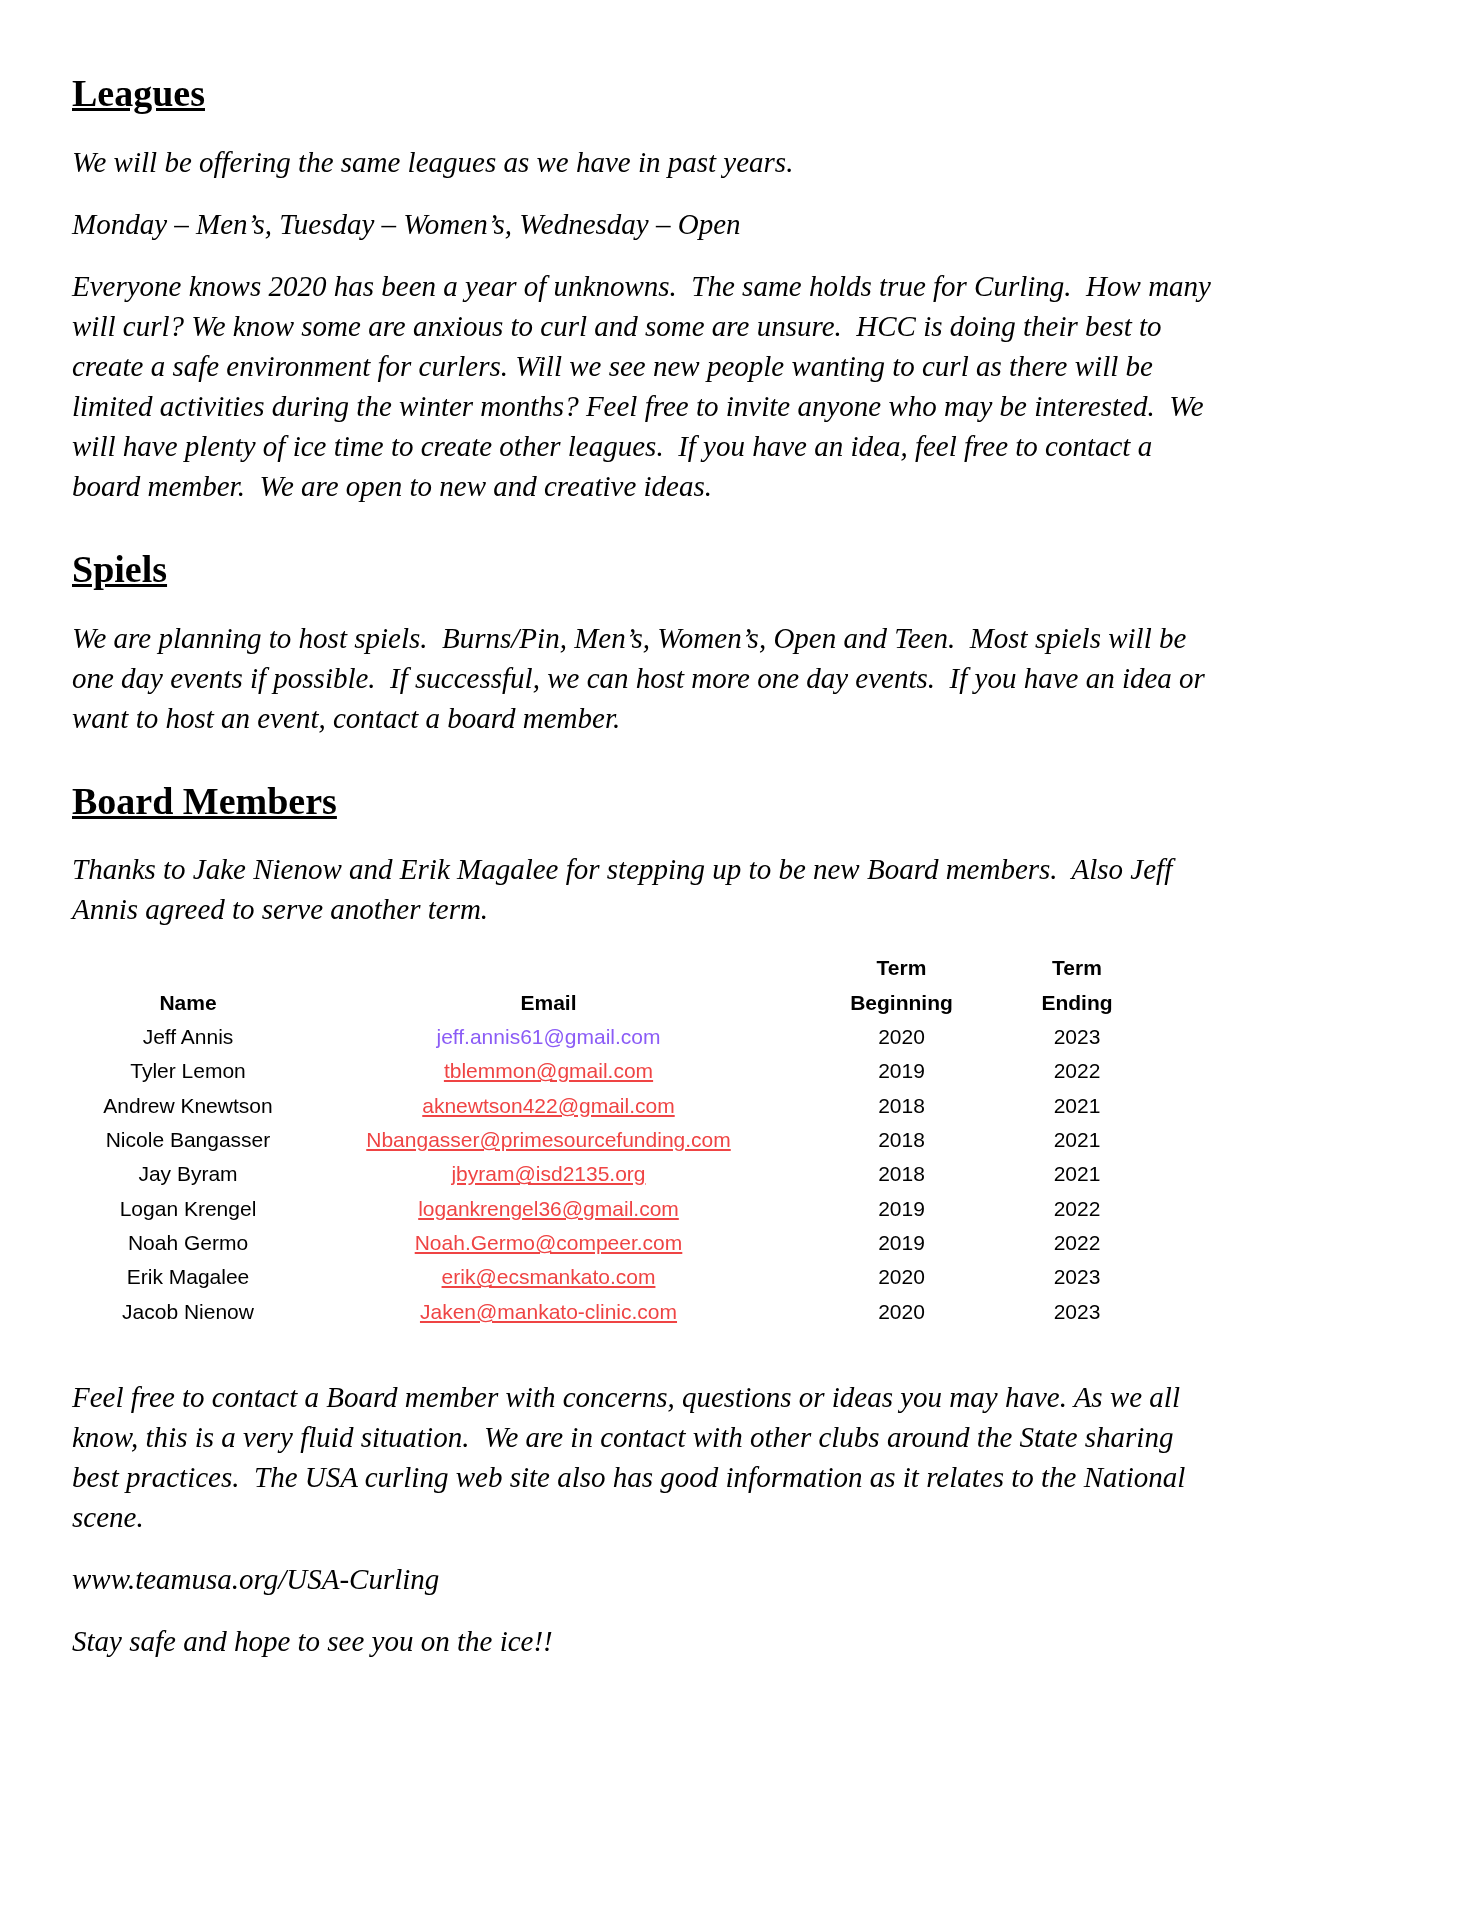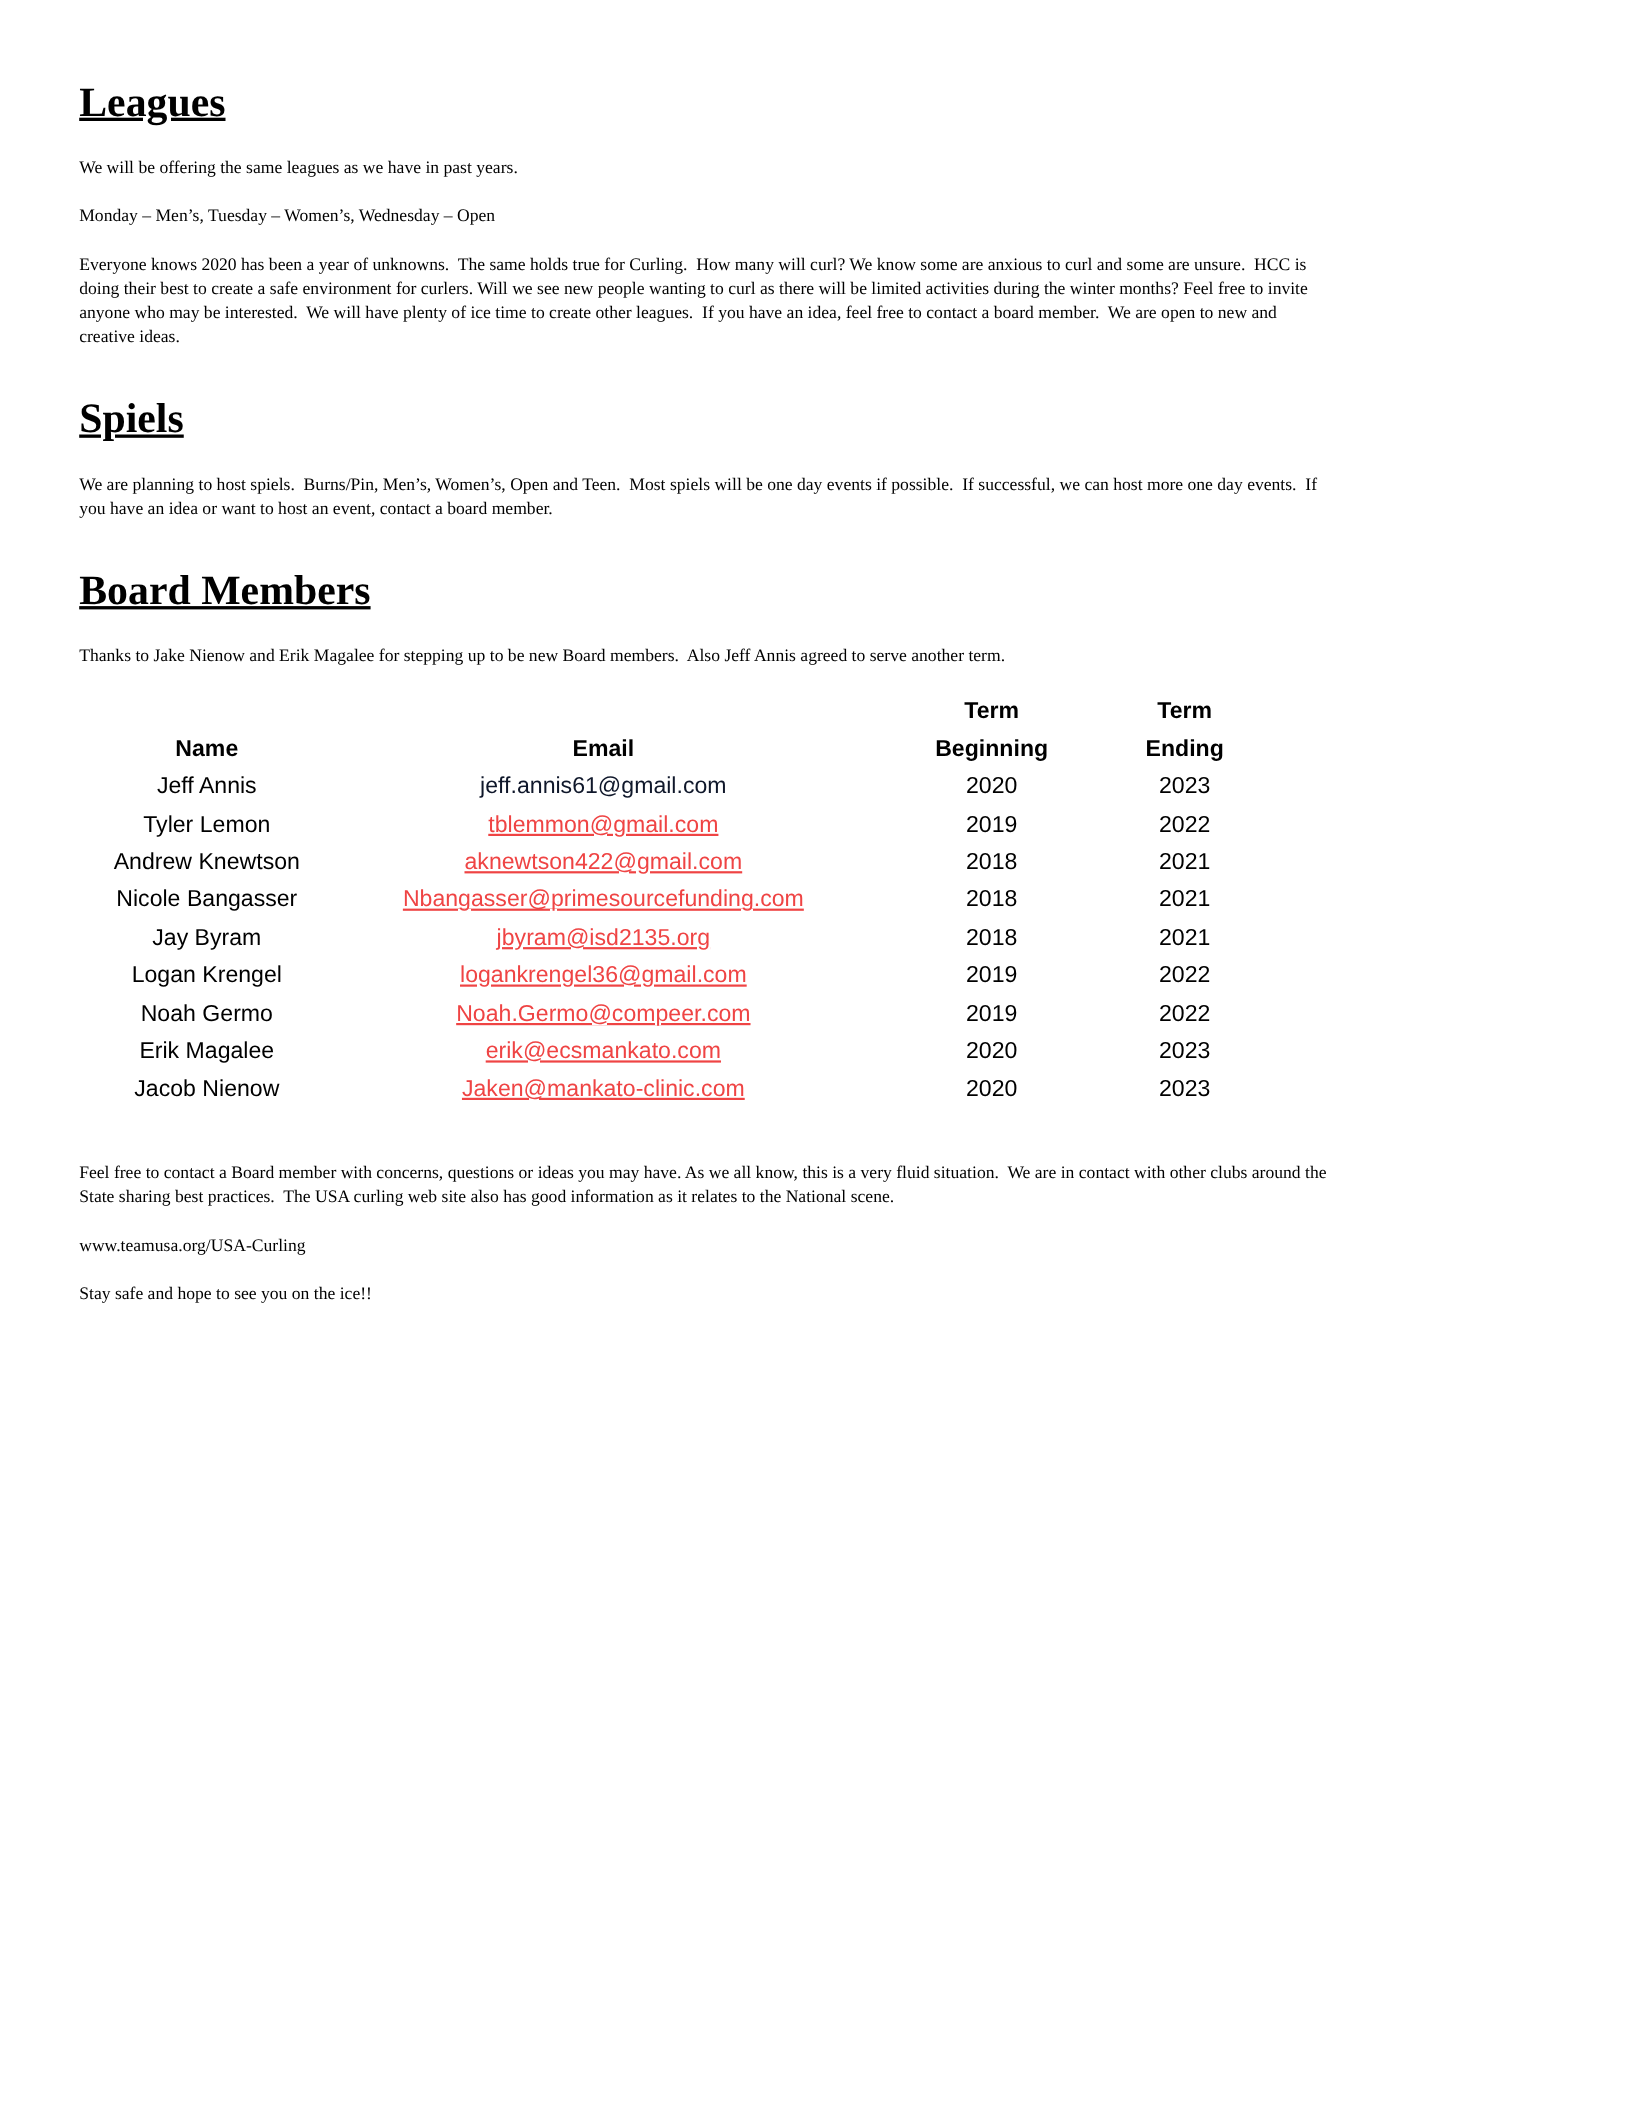--- a/index.html
+++ b/index.html
@@ -24,24 +24,25 @@
     line-height: 1.15;
     font-weight: bold;
     text-decoration: underline;
     margin: 42px 0 26px 0;
     font-family: "Liberation Serif", serif;
   }
   h1.section-heading.first {
     margin-top: 0;
   }
   p.body-text {
-    font-size: 16px;
+    font-size: 29px;
     line-height: 1.38;
     margin: 0 0 22px 0;
     white-space: pre-wrap;
+    font-style: italic;
   }
   .thank-word {
     font-weight: bold;
     text-decoration: underline;
   }
   table.board-table {
     font-family: "Liberation Sans", sans-serif;
     font-size: 21px;
     border-collapse: collapse;
     margin: 18px 0 48px 12px;
@@ -61,21 +62,21 @@
   .col-email { width: 505px; }
   .col-begin { width: 185px; }
   .col-end   { width: 150px; }
   th.center, td.center { text-align: center; }
   a.email-link {
     color: #ef4444;
     text-decoration: underline;
     cursor: pointer;
   }
   td.member-email-plain {
-    color: #0f172a;
+    color: #8b5cf6;
   }
 </style>
 </head>
 <body>
 
 <div class="page">
   <div class="content">
 
     <h1 class="section-heading first">Leagues</h1>
     <p class="body-text">We will be offering the same leagues as we have in past years.</p>

